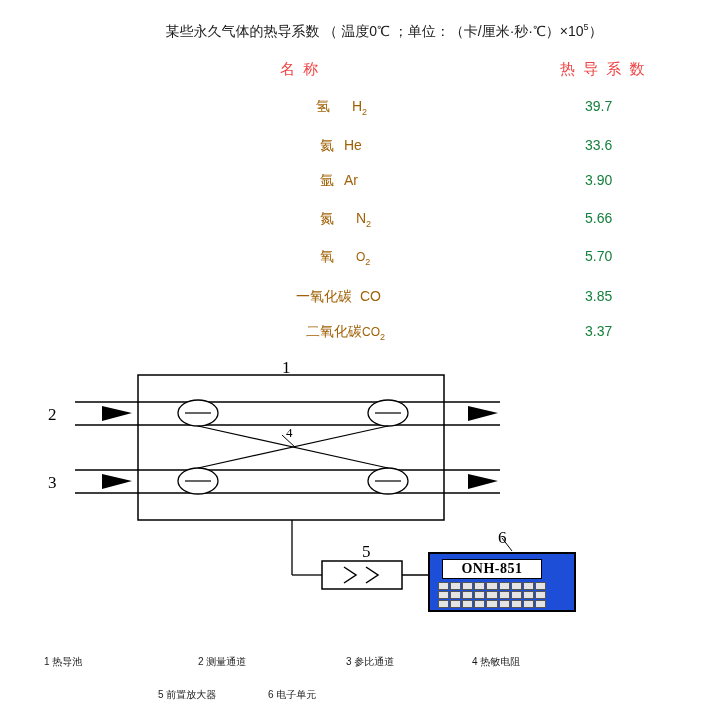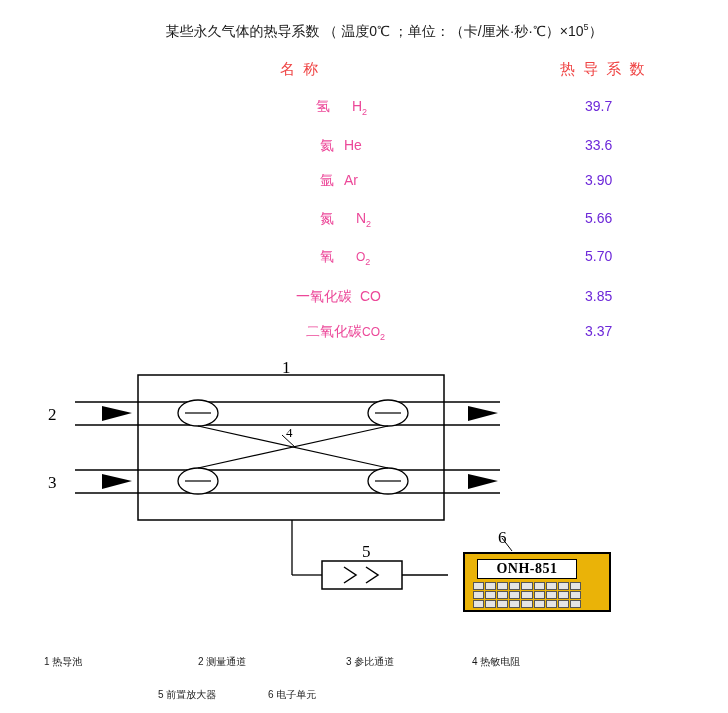--- a/index.html
+++ b/index.html
@@ -35,26 +35,26 @@
   .th {
     font-size: 15px;
     letter-spacing: 2px;
     color: #ef4444;
   }
   #col-name-head { left: 260px; top: 60px; }
   #col-value-head { left: 540px; top: 60px; }
 
   .row-name {
     font-size: 14px;
-    color: #ec4899;
+    color: #a16207;
     white-space: nowrap;
   }
   .row-value {
     font-size: 14px;
-    color: #6d28d9;
+    color: #15803d;
     white-space: nowrap;
   }
   .sub {
     font-size: 9px;
     vertical-align: sub;
   }
   .small-cap {
     font-size: 12px;
   }
 
@@ -74,23 +74,22 @@
   #lbl-2 { left: 28px;  top: 405px; }
   #lbl-3 { left: 28px;  top: 473px; }
   #lbl-5 { left: 342px; top: 542px; }
   #lbl-6 { left: 478px; top: 528px; }
 
   
   #device {
     left: 428px; top: 552px;
     width: 148px; height: 60px;
     border: 2px solid #000;
-    background: #eab308;
+    background: #1d4ed8;
     box-sizing: border-box;
-    margin-left: 35px;
   }
   #device-screen {
     position: absolute;
     left: 12px; top: 5px;
     width: 100px; height: 20px;
     border: 1px solid #000;
     background: #ffffff;
     box-sizing: border-box;
     text-align: center;
     font-size: 14px;

